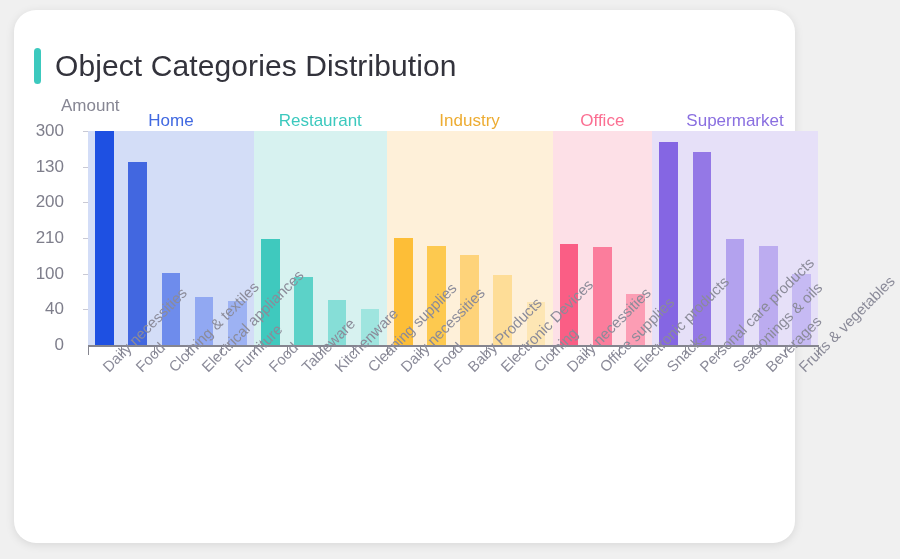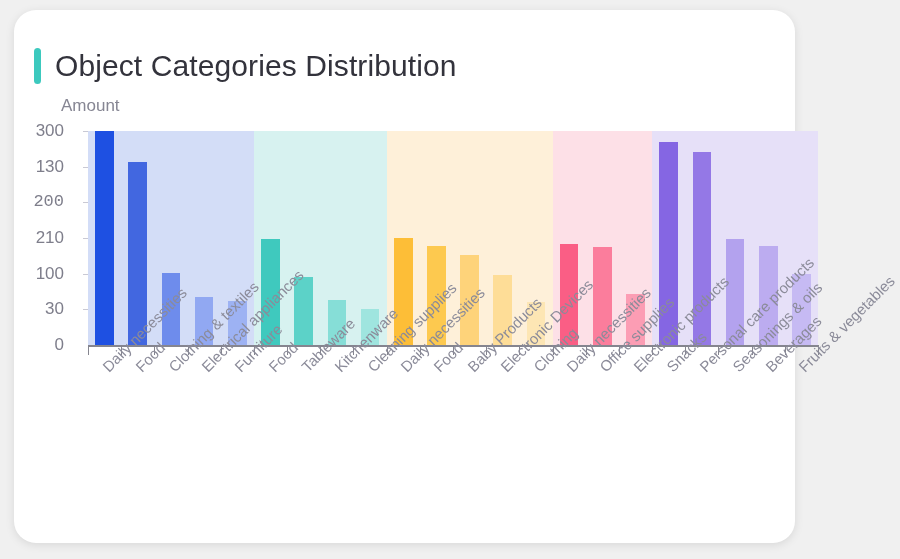--- a/index.html
+++ b/index.html
@@ -87,20 +87,27 @@
 
 <div class="card">
 
   <div class="title-row">
     <div class="title-accent"></div>
     <div class="title-text">Object Categories Distribution</div>
   </div>
 
   <div class="chart">
     <div class="axis-name">Amount</div>
+    <div class="groups-labels" id="group-labels">
+        <div class="glabel" style="left: 0px; width: 165.909px; color: rgb(65, 105, 225);">Home</div>
+        <div class="glabel" style="left: 165.909px; width: 132.727px; color: rgb(60, 201, 190);">Restaurant</div>
+        <div class="glabel" style="left: 298.636px; width: 165.909px; color: rgb(237, 172, 50);">Industry</div>
+        <div class="glabel" style="left: 464.545px; width: 99.5455px; color: rgb(251, 111, 146);">Office</div>
+        <div class="glabel" style="left: 564.091px; width: 165.909px; color: rgb(138, 111, 224);">Supermarket</div>
+      </div>
     <div class="plot" id="plot">
         <div class="band" style="left: 0px; width: 165.909px; background: rgb(211, 221, 247);"></div>
         <div class="bar" title="Daily necessities: 300" style="left: 7.3px; width: 18.5818px; height: 214px; background: rgb(30, 80, 226);"></div>
         <div class="bar" title="Food: 256" style="left: 40.4818px; width: 18.5818px; height: 182.613px; background: rgb(66, 103, 224);"></div>
         <div class="bar" title="Clothing &amp; textiles: 101" style="left: 73.6636px; width: 18.5818px; height: 72.0467px; background: rgb(110, 140, 236);"></div>
         <div class="bar" title="Electrical appliances: 67" style="left: 106.845px; width: 18.5818px; height: 47.7933px; background: rgb(145, 168, 242);"></div>
         <div class="bar" title="Furniture: 62" style="left: 140.027px; width: 18.5818px; height: 44.2267px; background: rgb(157, 178, 243);"></div>
         <div class="band" style="left: 165.909px; width: 132.727px; background: rgb(215, 242, 240);"></div>
         <div class="bar" title="Food: 148" style="left: 173.209px; width: 18.5818px; height: 105.573px; background: rgb(63, 201, 190);"></div>
         <div class="bar" title="Tableware: 96" style="left: 206.391px; width: 18.5818px; height: 68.48px; background: rgb(92, 210, 200);"></div>
@@ -119,24 +126,24 @@
         <div class="band" style="left: 564.091px; width: 165.909px; background: rgb(230, 224, 248);"></div>
         <div class="bar" title="Snacks: 285" style="left: 571.391px; width: 18.5818px; height: 203.3px; background: rgb(133, 102, 227);"></div>
         <div class="bar" title="Personal care products: 271" style="left: 604.573px; width: 18.5818px; height: 193.313px; background: rgb(148, 120, 230);"></div>
         <div class="bar" title="Seasonings &amp; oils: 148" style="left: 637.755px; width: 18.5818px; height: 105.573px; background: rgb(179, 162, 238);"></div>
         <div class="bar" title="Beverages: 139" style="left: 670.936px; width: 18.5818px; height: 99.1533px; background: rgb(188, 172, 240);"></div>
         <div class="bar" title="Fruits &amp; vegetables: 100" style="left: 704.118px; width: 18.5818px; height: 71.3333px; background: rgb(198, 186, 243);"></div>
       </div>
     <div class="yticks" id="yticks">
         <div class="ytick" style="top: 0px;">300</div>
         <div class="ytick" style="top: 35.6667px;">130</div>
-        <div class="ytick" style="top: 71.3333px; font-family: Liberation Mono, monospace;">200</div>
+        <div class="ytick" style="top: 71.3333px;">200</div>
         <div class="ytick" style="top: 107px;">210</div>
         <div class="ytick" style="top: 142.667px;">100</div>
-        <div class="ytick" style="top: 178.333px;">30</div>
+        <div class="ytick" style="top: 178.333px;">40</div>
         <div class="ytick" style="top: 214px;">0</div>
       </div>
     <div id="gridticks">
         <div class="gridtick" style="top: 121px; left: 69px;"></div>
         <div class="gridtick" style="top: 156.667px; left: 69px;"></div>
         <div class="gridtick" style="top: 192.333px; left: 69px;"></div>
         <div class="gridtick" style="top: 228px; left: 69px;"></div>
         <div class="gridtick" style="top: 263.667px; left: 69px;"></div>
         <div class="gridtick" style="top: 299.333px; left: 69px;"></div>
       </div>

